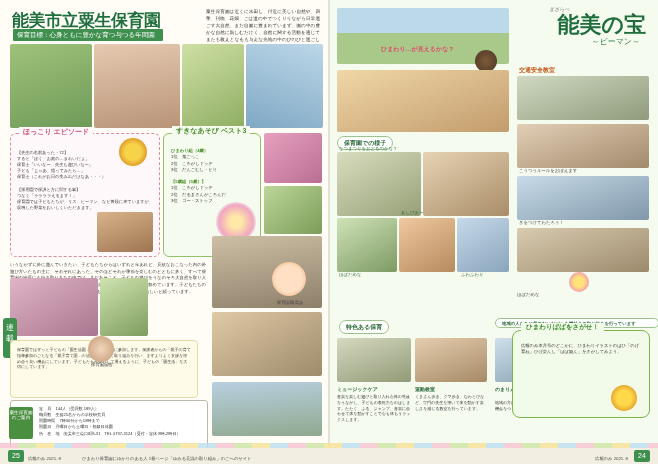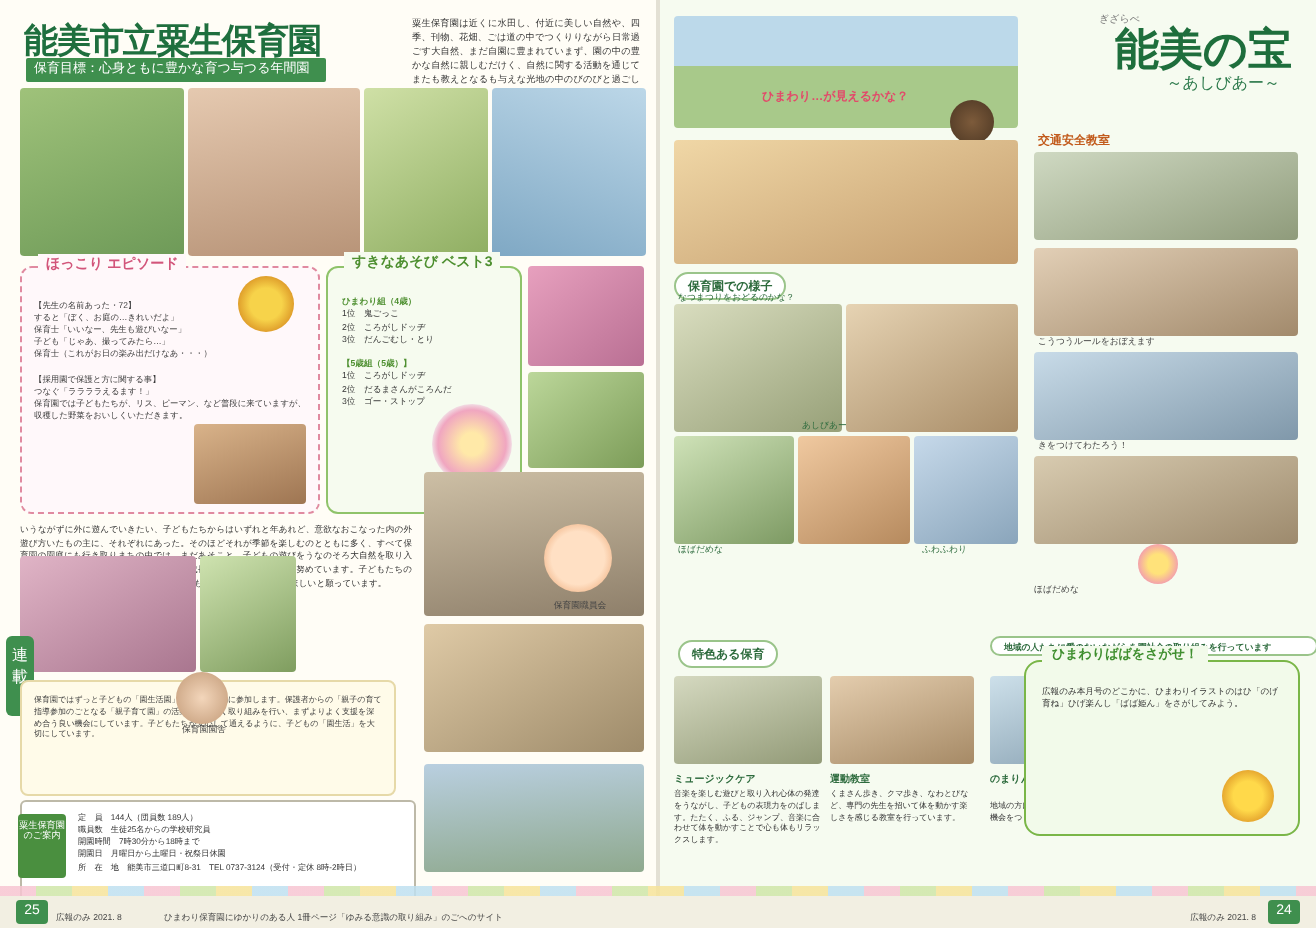--- a/index.html
+++ b/index.html
@@ -162,21 +162,21 @@
     </div>
 
     <div class="ph" style="left:212px;top:382px;width:110px;height:54px;background:linear-gradient(175deg,#b9cfe0,#8fa98e);"></div>
     <div class="ph" style="left:212px;top:312px;width:110px;height:64px;background:linear-gradient(150deg,#dfcaa6,#9e8b6a);"></div>
   </div>
 
   <div class="page page-right">
 
     <div class="r-kicker">ぎざらべ</div>
     <div class="r-title">能美の宝</div>
-    <div class="r-title2">～あしびあー～</div>
+    <div class="r-title2">～ピーマン～</div>
 
     <div class="ph" style="left:8px;top:8px;width:172px;height:56px;background:linear-gradient(180deg,#bcd9ea 0 45%,#a8c98a 45% 100%);"></div>
     <div class="cap" style="left:52px;top:46px;color:#e24a6a;font-weight:bold;font-size:6px;">ひまわり…が見えるかな？</div>
     <div class="ph r" style="left:146px;top:50px;width:22px;height:22px;background:radial-gradient(circle,#7d5b3b,#4b3623);"></div>
     <div class="cap" style="left:142px;top:72px;">ほたけくん</div>
 
     <div class="ph" style="left:8px;top:70px;width:172px;height:62px;background:linear-gradient(160deg,#f0d7a6,#c39c6d);"></div>
 
     <div class="sec-h" style="left:8px;top:136px;">保育園での様子</div>
 

